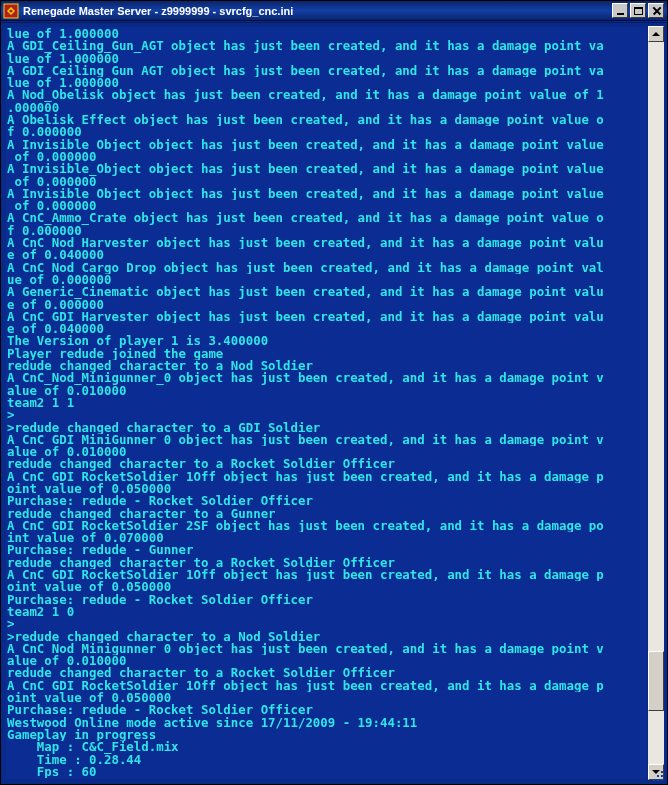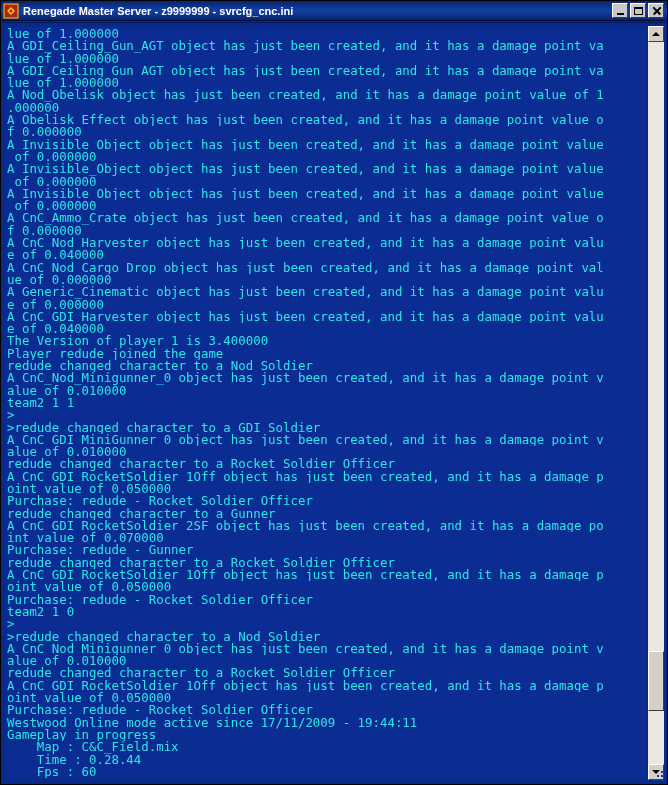--- a/index.html
+++ b/index.html
@@ -124,20 +124,21 @@
   .console-wrap {
     position: absolute;
     left: 4px;
     top: 4px;
     right: 20px;
     bottom: 4px;
     overflow: hidden;
     background: #0b2d93;
     border: 1px solid #0b2d93;
     box-sizing: border-box;
+    font-weight: bold;
   }
 
   .console {
     color: #2ee6e6;
     font-family: "DejaVu Sans Mono", monospace;
     font-size: 12.4px;
     line-height: 12.4px;
     letter-spacing: 0px;
     white-space: pre;
     padding: 0;

